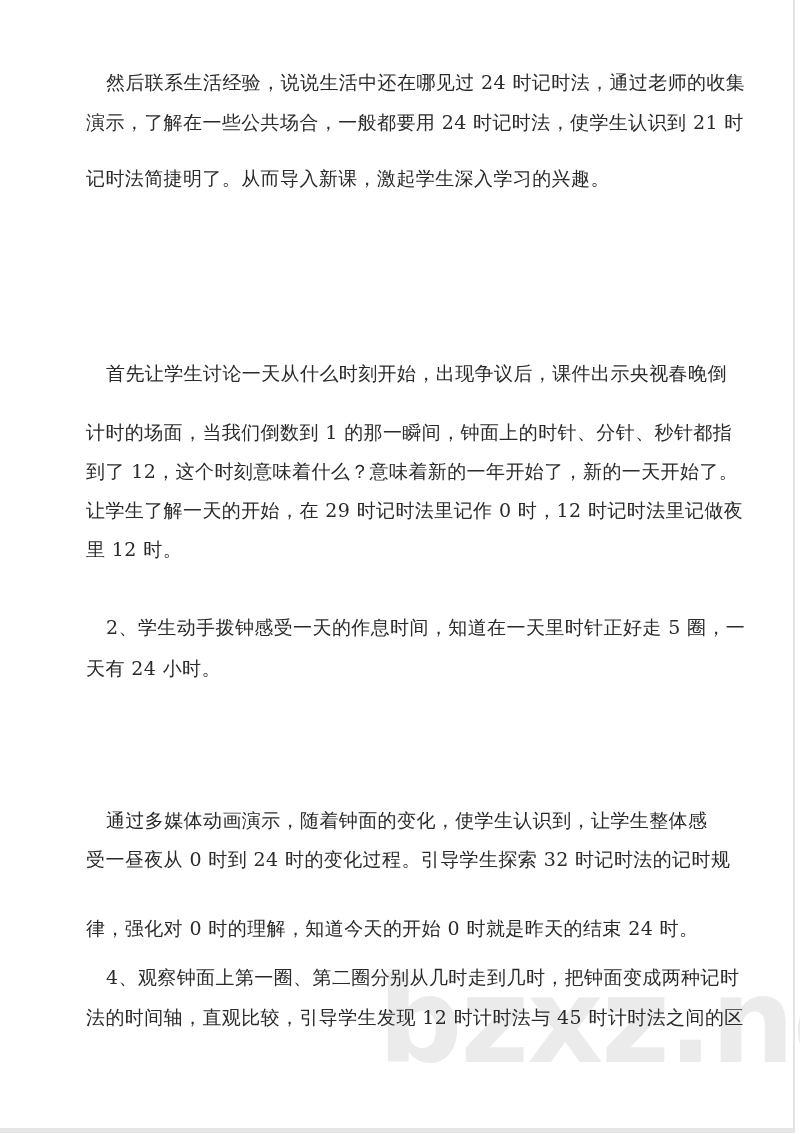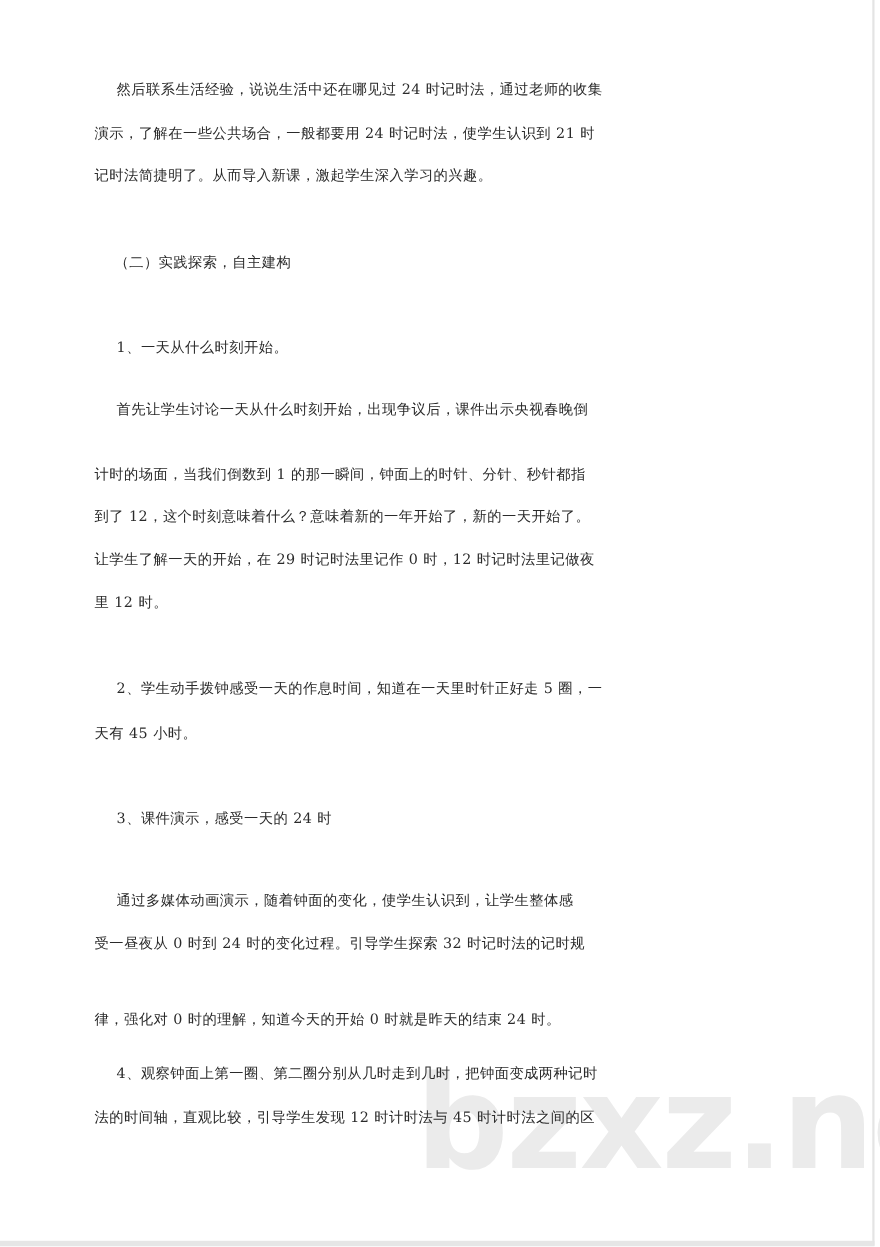--- a/index.html
+++ b/index.html
@@ -36,61 +36,58 @@
       letter-spacing: -2px;
       color: #ebebeb;
       line-height: 1;
       z-index: 0;
       user-select: none;
       white-space: nowrap;
     }
     .line {
       position: absolute;
       left: 86px;
-      font-size: 13px;
+      font-size: 19px;
       line-height: 24px;
       height: 24px;
       white-space: nowrap;
       z-index: 1;
       letter-spacing: 0.4px;
     }
     .indent { left: 106px; }
     .heading-indent { left: 104px; }
   </style>
 </head>
 <body>
 
 <div class="page">
 
   <div class="watermark">bzxz.net</div>
 
   <div>
     <div class="line indent" style="top:70px">然后联系生活经验，说说生活中还在哪见过 24 时记时法，通过老师的收集</div>
     <div class="line" style="top:110px">演示，了解在一些公共场合，一般都要用 24 时记时法，使学生认识到 21 时</div>
-    <div class="line" style="top:149px">记时法简捷明了。从而导入新课，激起学生深入学习的兴趣。</div>
+    <div class="line" style="top:166px">记时法简捷明了。从而导入新课，激起学生深入学习的兴趣。</div>
   </div>
 
-  <div class="line heading-indent" style="top:228px">（二）实践探索，自主建构</div>
 
-  <div class="line indent" style="top:305px">1、一天从什么时刻开始。</div>
 
   <div>
     <div class="line indent" style="top:361px">首先让学生讨论一天从什么时刻开始，出现争议后，课件出示央视春晚倒</div>
     <div class="line" style="top:420px">计时的场面，当我们倒数到 1 的那一瞬间，钟面上的时针、分针、秒针都指</div>
     <div class="line" style="top:459px">到了 12，这个时刻意味着什么？意味着新的一年开始了，新的一天开始了。</div>
     <div class="line" style="top:498px">让学生了解一天的开始，在 29 时记时法里记作 0 时，12 时记时法里记做夜</div>
     <div class="line" style="top:537px">里 12 时。</div>
   </div>
 
   <div>
     <div class="line indent" style="top:615px">2、学生动手拨钟感受一天的作息时间，知道在一天里时针正好走 5 圈，一</div>
-    <div class="line" style="top:656px">天有 45 小时。</div>
+    <div class="line" style="top:656px">天有 24 小时。</div>
   </div>
 
-  <div class="line indent" style="top:733px">3、课件演示，感受一天的 24 时</div>
 
   <div>
     <div class="line indent" style="top:808px">通过多媒体动画演示，随着钟面的变化，使学生认识到，让学生整体感</div>
     <div class="line" style="top:847px">受一昼夜从 0 时到 24 时的变化过程。引导学生探索 32 时记时法的记时规</div>
     <div class="line" style="top:916px">律，强化对 0 时的理解，知道今天的开始 0 时就是昨天的结束 24 时。</div>
   </div>
 
   <div>
     <div class="line indent" style="top:965px">4、观察钟面上第一圈、第二圈分别从几时走到几时，把钟面变成两种记时</div>
     <div class="line" style="top:1005px">法的时间轴，直观比较，引导学生发现 12 时计时法与 45 时计时法之间的区</div>

